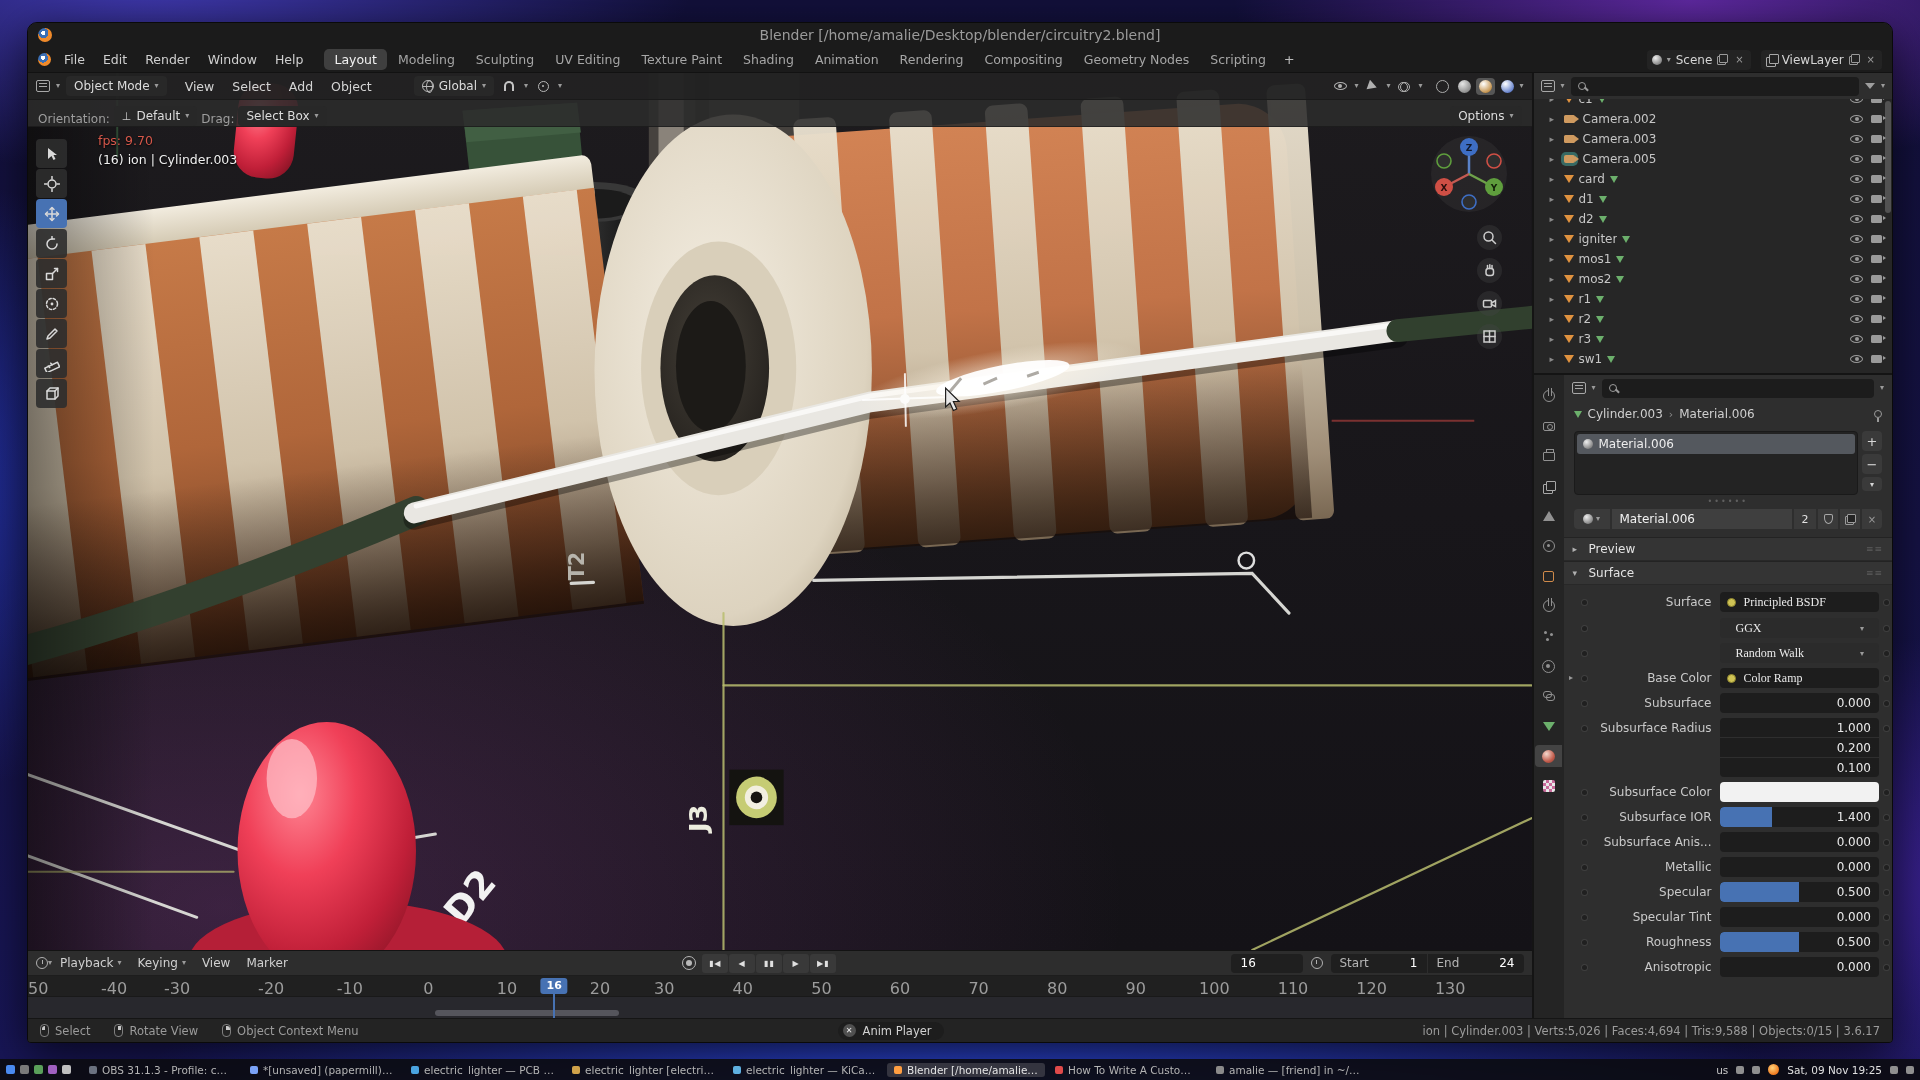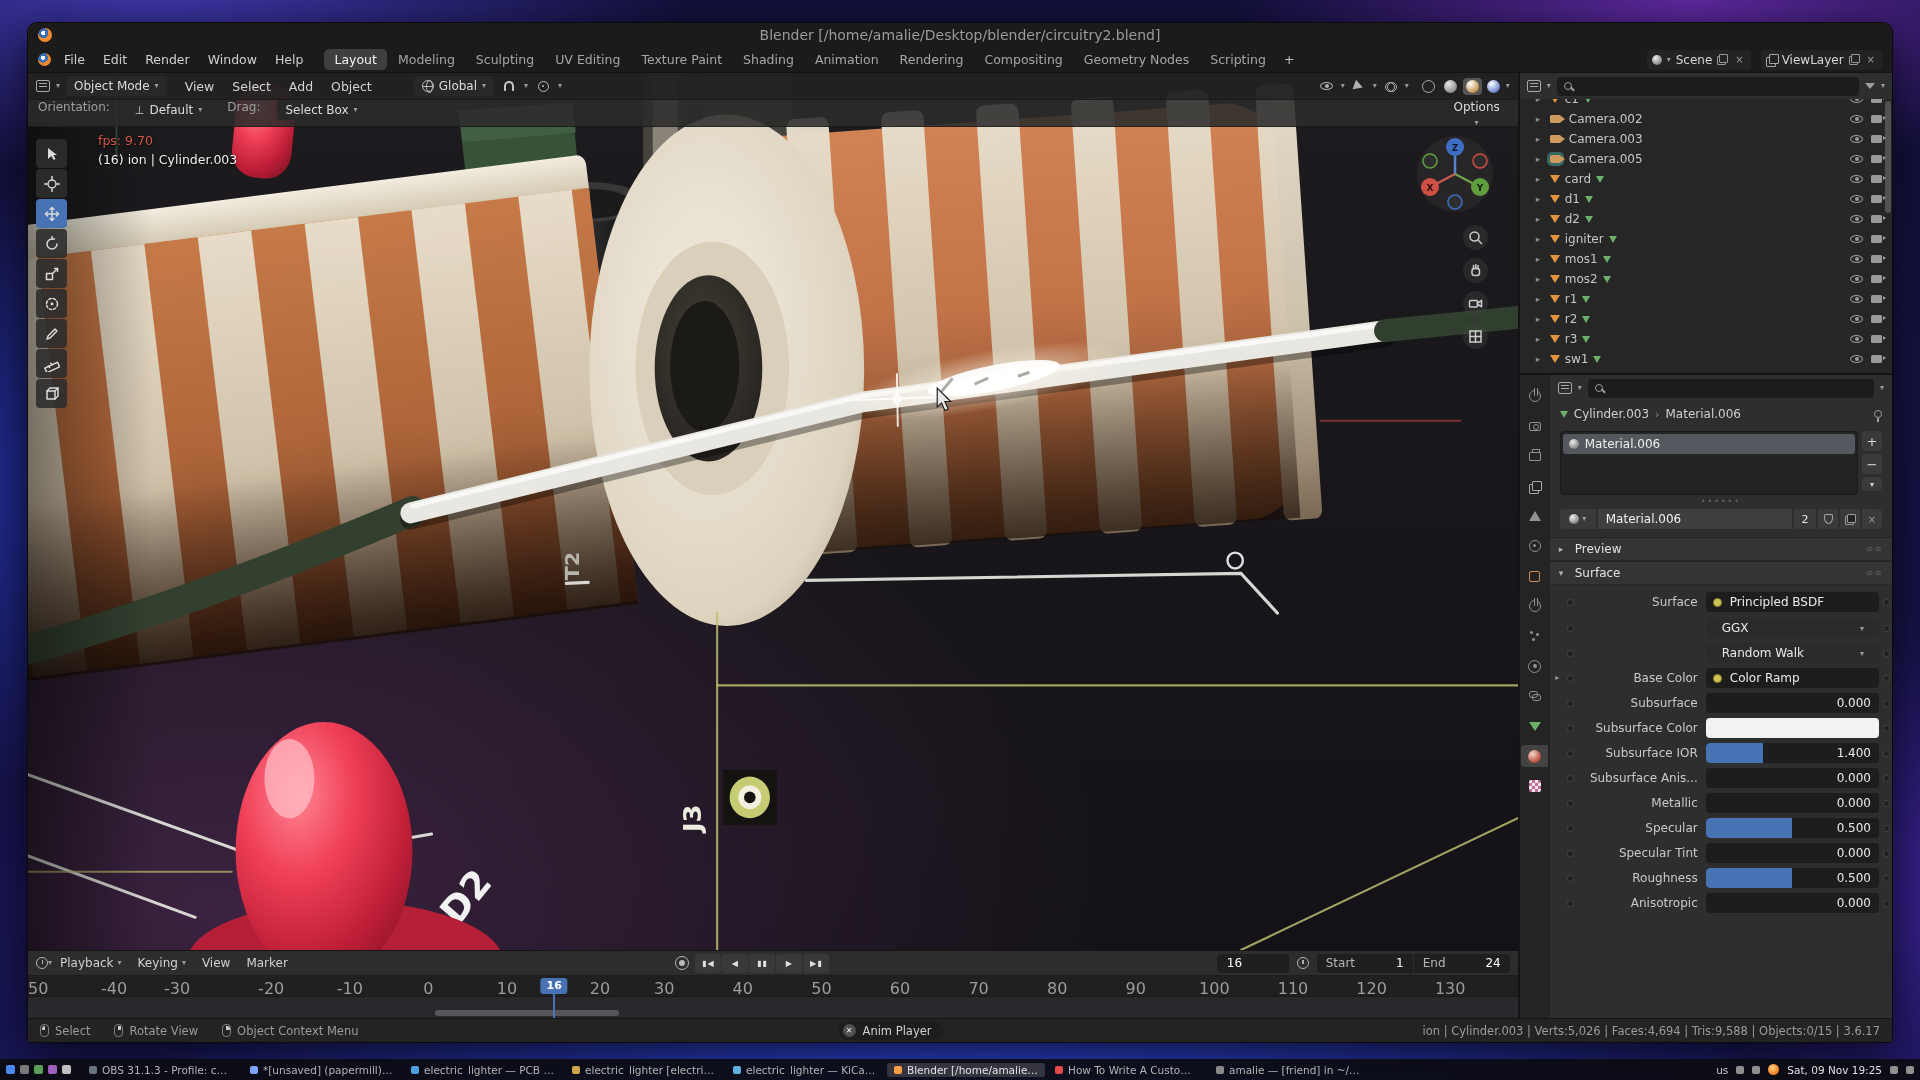--- a/index.html
+++ b/index.html
@@ -72,39 +72,39 @@
   .i-overlap::before{left:0;top:2px;}.i-overlap::after{right:0;top:2px;}
   .shade-group{display:flex;align-items:center;gap:2px;margin-left:6px;}
   .ball{width:13px;height:13px;border-radius:50%;}
   .b-wire{border:1.3px solid #ababab;}
   .b-solid{background:radial-gradient(circle at 35% 30%,#e6e6e6,#8a8a8a 75%);}
   .b-mat{background:radial-gradient(circle at 35% 30%,#fff,#c08a3e 78%);}
   .b-rend{background:radial-gradient(circle at 35% 30%,#fff,#5a78c8 78%);}
   .shade-active{background:#565656;border-radius:4px;padding:2px 3px;display:flex;}
 
   .vp-toolrow{position:absolute;top:27px;left:0;right:0;height:27px;background:rgba(43,43,43,.88);
-    border-bottom:1px solid rgba(18,18,18,.55);display:flex;align-items:flex-start;padding:0 10px;gap:17px;z-index:5;}
+    border-bottom:1px solid rgba(18,18,18,.55);display:flex;align-items:flex-end;padding:0 10px;gap:4px;z-index:5;}
   .ts-label{font-size:12px;color:#9e9e9e;}
   .perp{font-size:11px;color:#c8c8c8;}
 
   .toolbar{position:absolute;left:8px;top:66px;display:flex;flex-direction:column;gap:1px;z-index:5;}
   .tool-btn{width:31px;height:29px;background:#2d2d2dE6;display:flex;align-items:center;justify-content:center;border-radius:4px;}
   .tool-btn.active{background:#4772b3;}
   .tool-btn svg{stroke:#d9d9d9;stroke-width:1.5;fill:none;stroke-linecap:round;stroke-linejoin:round;}
 
   .vp-info{position:absolute;left:70px;top:58px;z-index:4;font-size:12.5px;line-height:19px;text-shadow:0 1px 2px rgba(0,0,0,.95);}
   .fps{color:#d4574a;}
   .obj-info{color:#f0f0f0;}
 
   .gizmo{position:absolute;right:24px;top:62px;z-index:5;}
   .vp-nav-icons{position:absolute;right:30px;top:152px;display:flex;flex-direction:column;gap:8px;z-index:5;}
   .nav-icon{width:25px;height:25px;border-radius:50%;background:rgba(70,70,70,.35);display:flex;align-items:center;justify-content:center;}
   .nav-icon svg{stroke:#cdcdcd;stroke-width:1.5;fill:none;stroke-linecap:round;}
 
-  .options-btn{margin-left:auto;flex-direction:column;}
+  .options-btn{margin-left:auto;}
 
   
   .timeline{flex:0 0 68px;display:flex;flex-direction:column;background:#242424;border-top:1px solid #131313;}
   .tl-header{flex:0 0 25px;display:flex;align-items:center;background:#2d2d2d;padding:0 8px;font-size:12px;color:#d0d0d0;border-bottom:1px solid #1d1d1d;}
   .tl-menu{padding:2px 8px;display:flex;align-items:center;gap:4px;white-space:nowrap;}
   .i-clock{width:12px;height:12px;border:1.3px solid #b0b0b0;border-radius:50%;position:relative;}
   .i-clock::after{content:'';position:absolute;left:4.6px;top:2px;width:1.4px;height:4px;background:#b0b0b0;}
   .autokey{width:14px;height:14px;border:1.4px solid #b8b8b8;border-radius:50%;position:relative;margin:0 6px;}
   .autokey::after{content:'';position:absolute;inset:3px;border-radius:50%;background:#b8b8b8;}
   .transport{display:flex;gap:1px;}
@@ -211,21 +211,21 @@
   .prow .ldot::after,.prow .rdot::after{content:'';width:5px;height:5px;border-radius:50%;background:#202020;box-shadow:0 0 0 1px #3f3f3f;}
   .prow label{width:130px;text-align:right;padding-right:8px;color:#c9c9c9;line-height:20px;white-space:nowrap;overflow:hidden;flex:0 0 auto;}
   .pfield-wrap{flex:1;display:flex;flex-direction:column;gap:1px;min-width:0;margin-right:2px;}
   .pfield{position:relative;height:20px;background:#1d1d1d;border-radius:4px;display:flex;align-items:center;overflow:hidden;}
   .pfield.t0{border-radius:4px 4px 0 0;height:19px;}
   .pfield.t1{border-radius:0;height:19px;}
   .pfield.t2{border-radius:0 0 4px 4px;height:19px;}
   .pfield.dropdown{background:#2b2b2b;gap:48px;}
   .pfield .fill{position:absolute;left:0;top:0;bottom:0;background:#4772b3;border-radius:4px 0 0 4px;}
   .pfield .ftext{position:relative;flex:1;text-align:right;padding:0 8px;color:#eaeaea;font-size:12px;white-space:nowrap;}
-  .pfield.node .ftext,.pfield.dropdown .ftext{text-align:left;}
+  .pfield.node .ftext,.pfield.dropdown .ftext{text-align:left;font-family:Liberation Serif, serif;}
   .node-dot{position:relative;width:9px;height:9px;border-radius:50%;background:#cfc355;border:1px solid #8f862f;margin-left:7px;flex:0 0 auto;}
   .dd-chev{position:relative;margin-right:7px;color:#9a9a9a;font-size:8px;}
 
   
   .statusbar{flex:0 0 24px;background:#232323;border-top:1px solid #151515;display:flex;align-items:center;padding:0 12px;gap:24px;font-size:11.5px;color:#9b9b9b;}
   .sb-item{display:flex;align-items:center;gap:6px;white-space:nowrap;}
   .mouse{width:9px;height:13px;border:1px solid #7f7f7f;border-radius:4px;position:relative;flex:0 0 auto;}
   .mouse.left::before{content:'';position:absolute;left:.5px;top:.5px;width:3.4px;height:4.6px;background:#c9c9c9;border-radius:3px 0 0 0;}
   .mouse.mid::before{content:'';position:absolute;left:3px;top:.5px;width:2.4px;height:4.6px;background:#c9c9c9;}
   .mouse.right::before{content:'';position:absolute;right:.5px;top:.5px;width:3.4px;height:4.6px;background:#c9c9c9;border-radius:0 3px 0 0;}
@@ -1059,20 +1059,37 @@
                 <div class="pfield-wrap">
                   <div class="pfield slider">
                     <span class="ftext">0.000</span>
                   </div>
                 </div>
                 <span class="rdot"></span>
               </div>
               <div class="prow">
                 <span class="exp"></span>
                 <span class="ldot"></span>
+                <label>Subsurface Radius</label>
+                <div class="pfield-wrap">
+                  <div class="pfield slider t0">
+                    <span class="ftext">1.000</span>
+                  </div>
+                  <div class="pfield slider t1">
+                    <span class="ftext">0.200</span>
+                  </div>
+                  <div class="pfield slider t2">
+                    <span class="ftext">0.100</span>
+                  </div>
+                </div>
+                <span class="rdot"></span>
+              </div>
+              <div class="prow">
+                <span class="exp"></span>
+                <span class="ldot"></span>
                 <label>Subsurface Color</label>
                 <div class="pfield-wrap">
                   <div class="pfield color" style="background: rgb(242, 242, 242);"></div>
                 </div>
                 <span class="rdot"></span>
               </div>
               <div class="prow">
                 <span class="exp"></span>
                 <span class="ldot"></span>
                 <label>Subsurface IOR</label>

